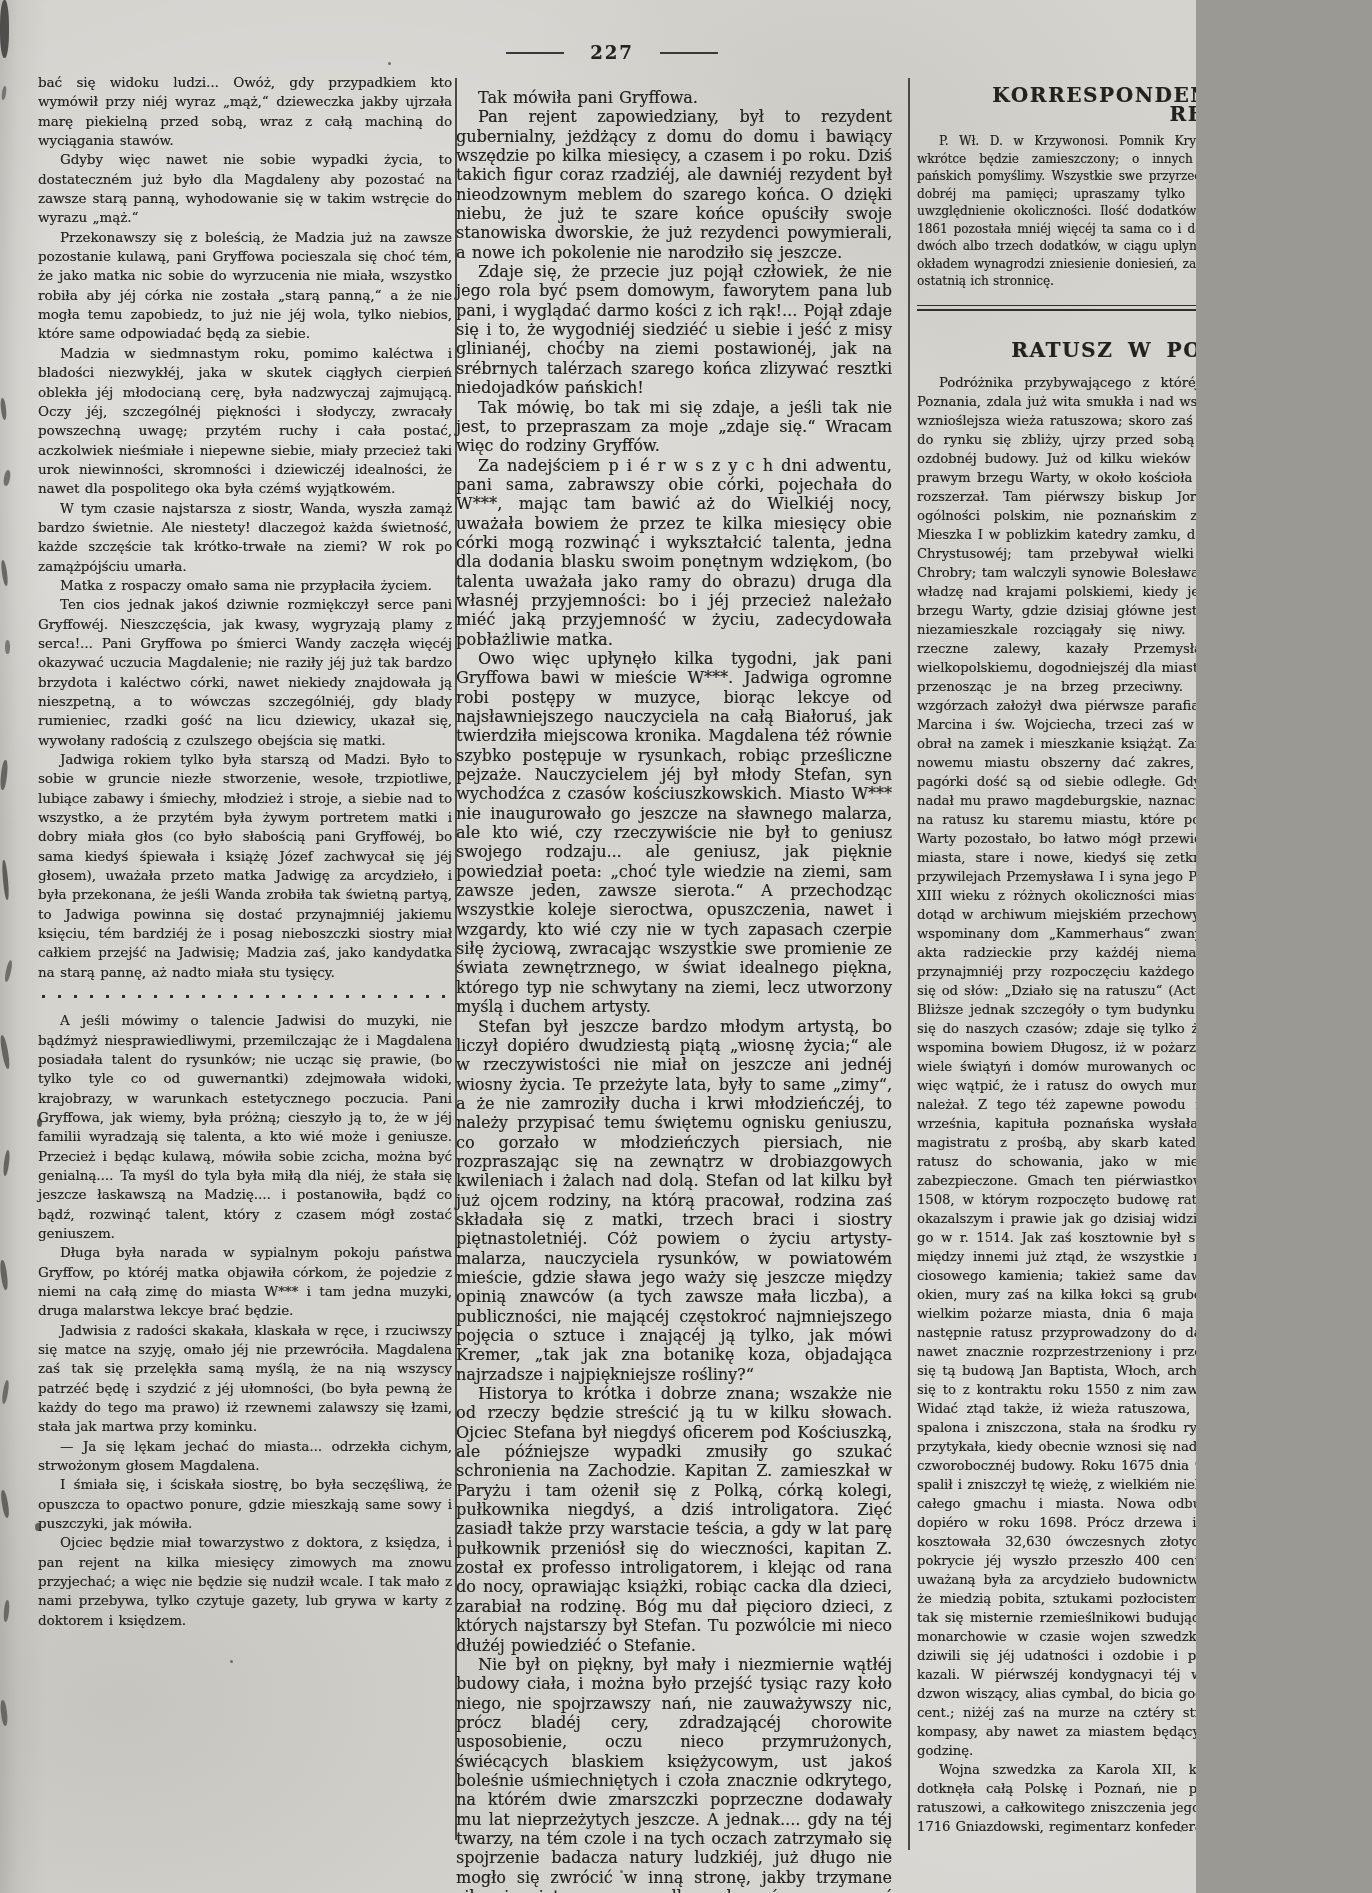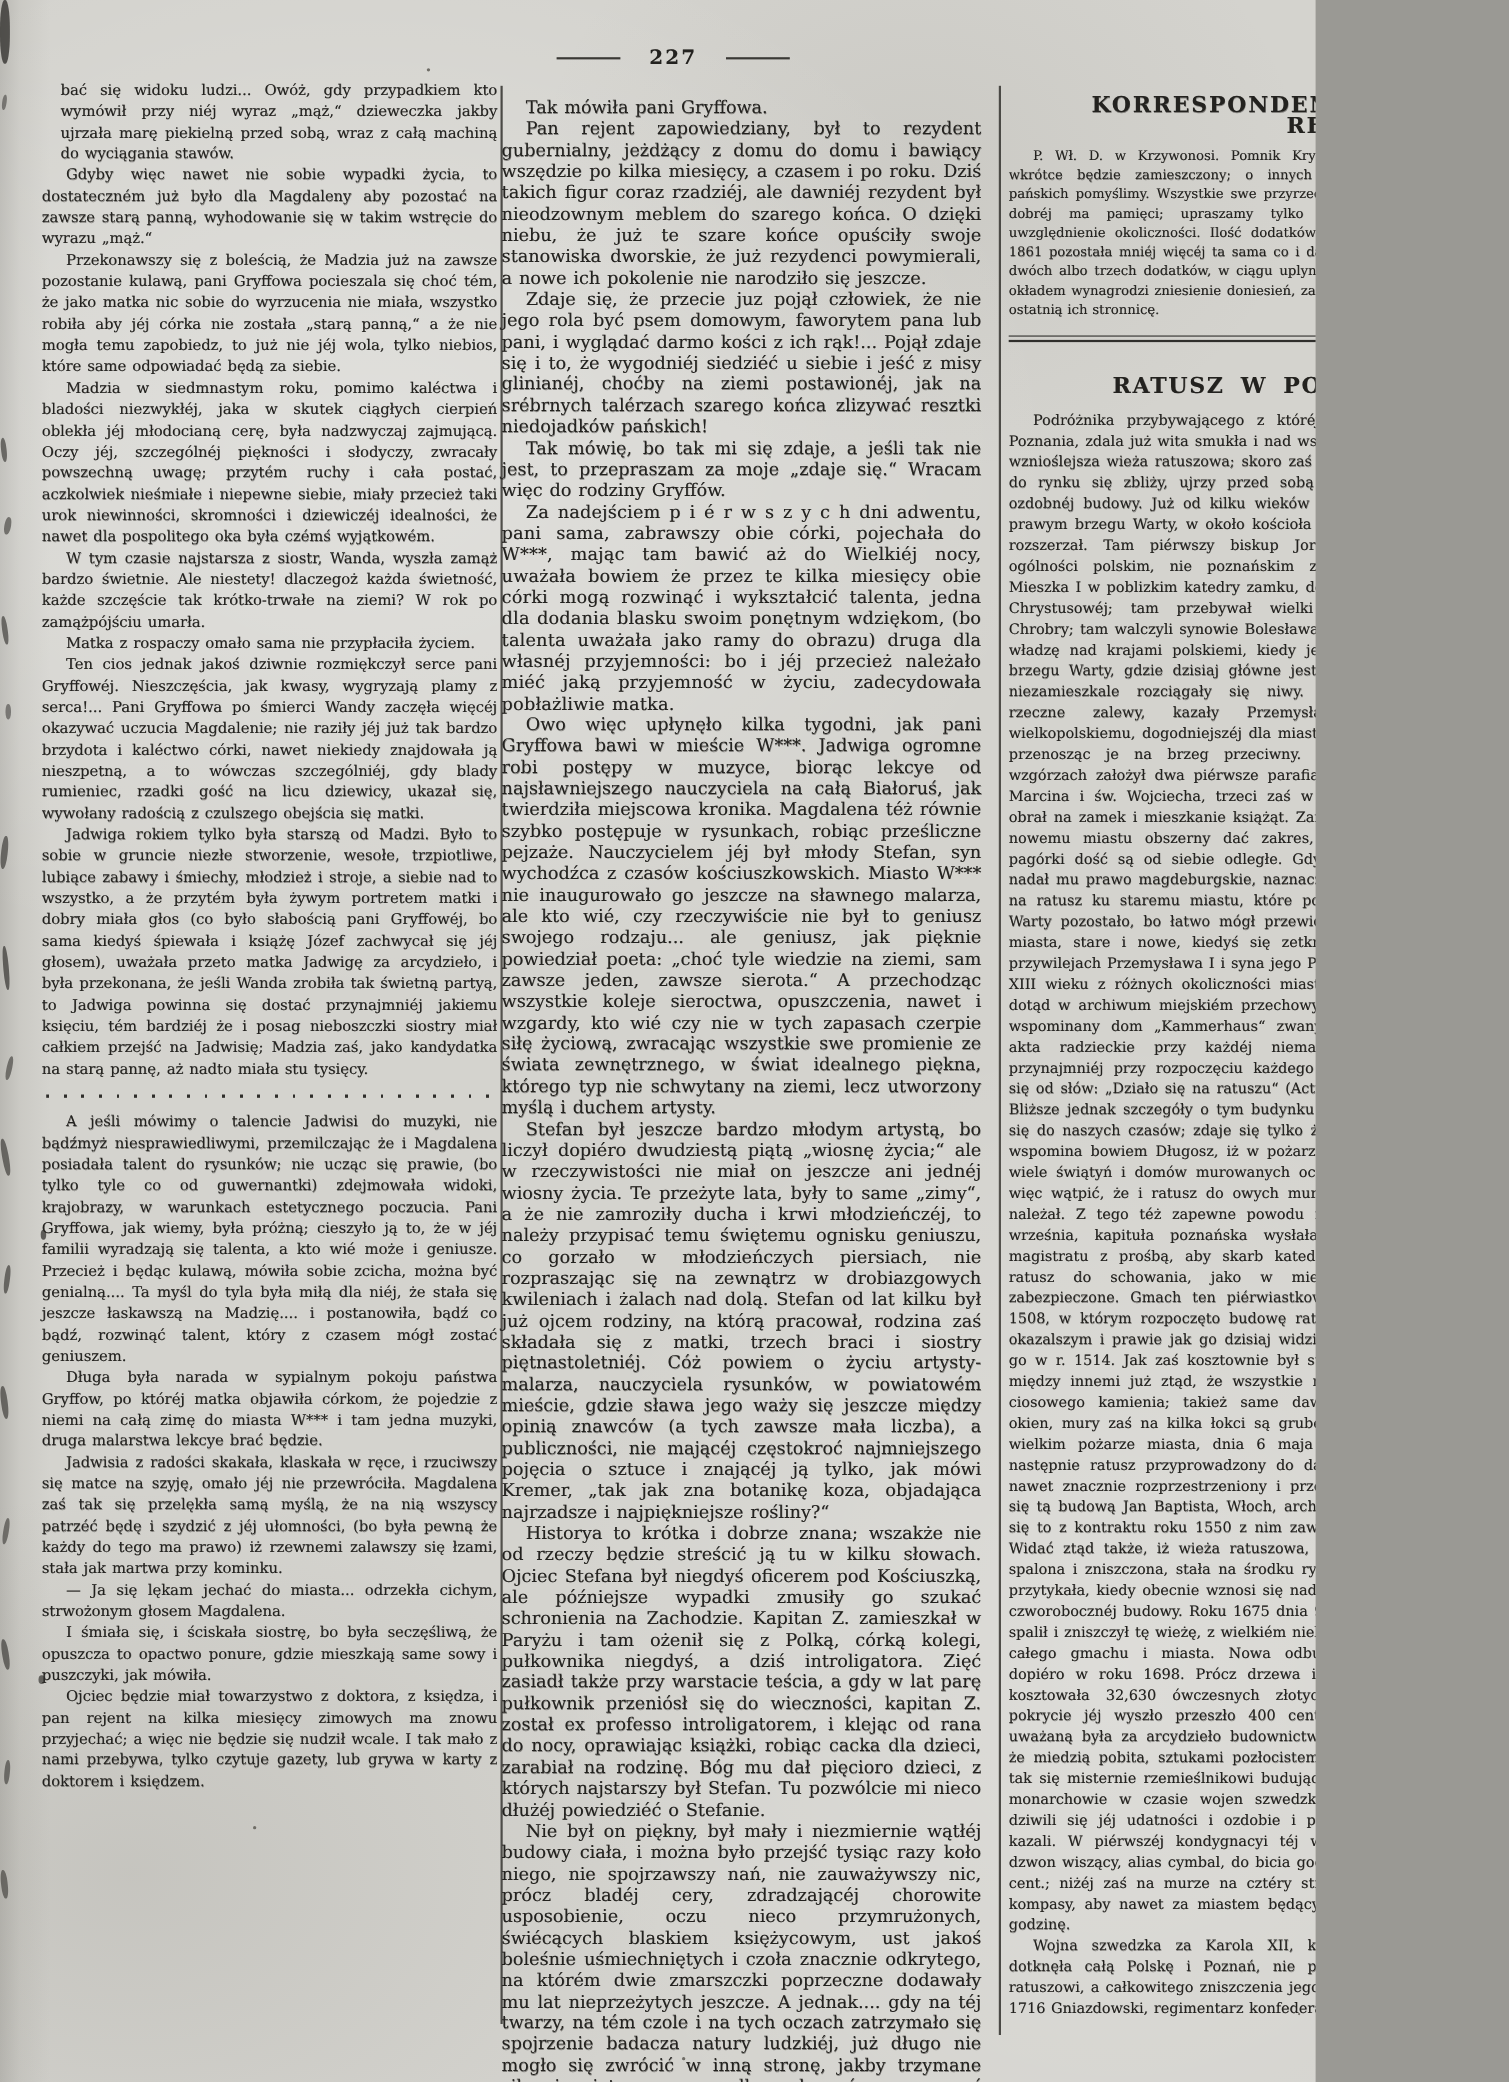--- a/index.html
+++ b/index.html
@@ -16,21 +16,21 @@
     color:#23221f;
   }
   .ink{ text-shadow:0.35px 0.35px 0.45px rgba(35,34,31,0.45); }
   
   .pagehead{position:absolute;top:42px;left:452px;width:320px;display:flex;align-items:center;justify-content:center;gap:26px;}
   .head-rule{width:58px;height:2px;background:#3a3935;}
   .pagenum{font-size:18px;font-weight:bold;letter-spacing:2px;}
   
   .col{position:absolute;text-align:justify;}
   .col p{margin:0;text-indent:22px;hyphens:auto;}
-  .col p.noindent{text-indent:0;margin-left:17px;}
+  .col p.noindent{text-indent:0;}
   .col1{left:38px;top:73px;width:414px;font-size:13.4px;line-height:19.35px;word-spacing:1.2px;}
   .col2{left:456px;top:88px;width:436px;font-size:16px;line-height:19.35px;word-spacing:1.2px;}
   .col3{left:917px;top:86px;width:395px;font-size:13.1px;line-height:19.0px;word-spacing:1.0px;}
   .vrule{position:absolute;top:78px;width:1.5px;background:linear-gradient(#4a4945,#55534e 60%,#4a4945);}
   .vrule1{left:455px;height:1762px;}
   .vrule2{left:908px;height:1772px;}
   
   .dots{height:3px;margin:13px 4px 13px;background:repeating-linear-gradient(90deg,#2e2d2a 0 2.6px,rgba(0,0,0,0) 2.6px 16px);}
   .dblrule{margin:14px 0 30px;border-top:1.5px solid #2f2e2b;border-bottom:2.5px solid #2f2e2b;height:3.5px;}
   

